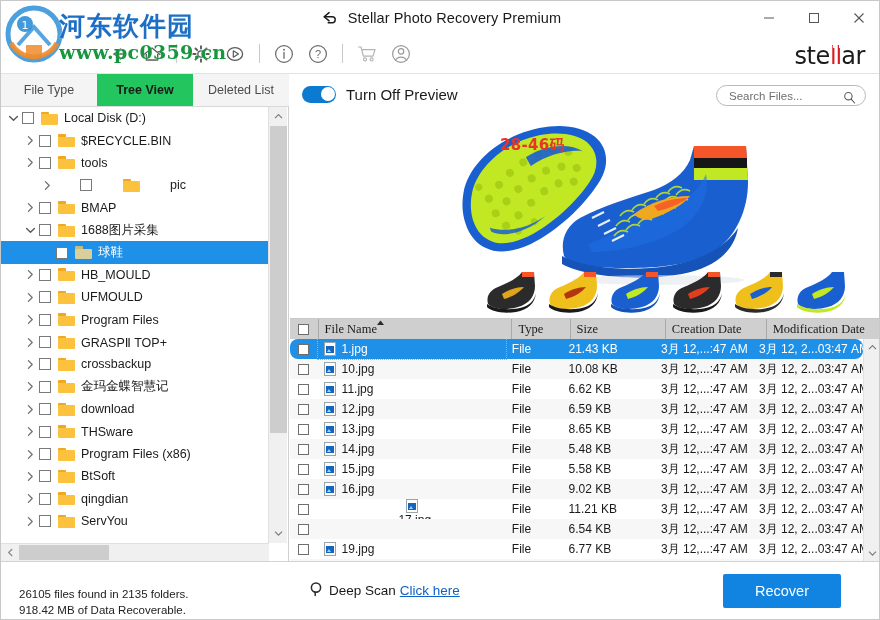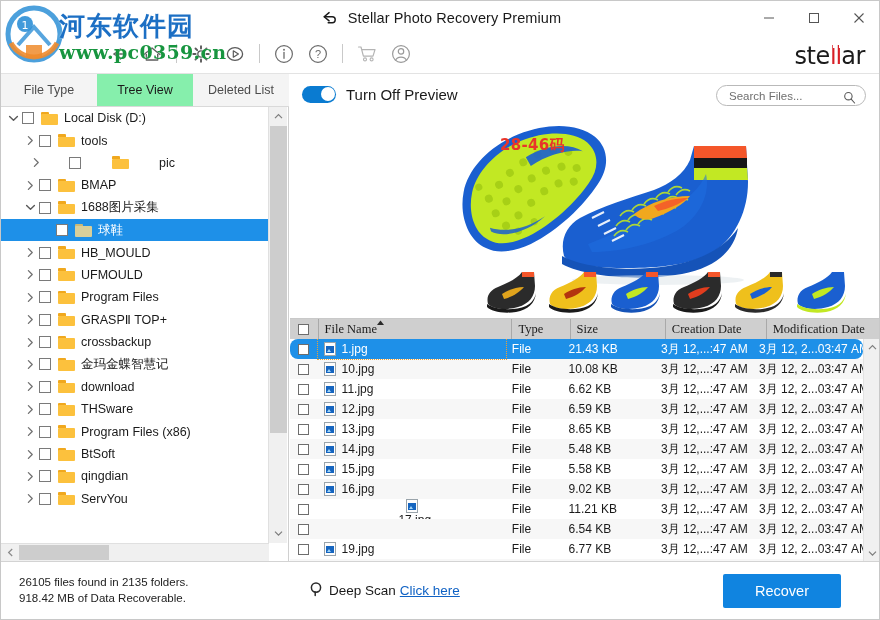--- a/index.html
+++ b/index.html
@@ -87,21 +87,21 @@
   
   .tabs {
     position: absolute; left: 0; top: 73px; width: 288px; height: 33px;
     display: flex; align-items: stretch; background: #f4f4f4;
     border-bottom: 1px solid #d9d9d9;
   }
   .tab {
     flex: 1; display: flex; align-items: center; justify-content: center;
     font-size: 12.5px; color: #4c4c4c; cursor: pointer; background: #f4f4f4;
   }
-  .tab.active { background: #86efac; color: #1a1a1a; font-weight: normal; }
+  .tab.active { background: #22c55e; color: #1a1a1a; font-weight: bold; }
 
   
   .tree-panel {
     position: absolute; left: 0; top: 106px; width: 288px; height: 454px;
     background: #ffffff; border-right: 1px solid #d0d0d0;
     overflow: hidden;
   }
   .tree-scroll {
     position: absolute; left: 0; top: 0; width: 268px; height: 436px;
     overflow: hidden;
@@ -255,21 +255,21 @@
     background: #f0f0f0; border-left: 1px solid #e2e2e2;
   }
   .fl-vsb .vsb-btn { width: 17px; height: 17px; }
 
   
   .statusbar {
     position: absolute; left: 0; bottom: 0; width: 878px; height: 58px;
     background: #ffffff; border-top: 1px solid #d3d3d3;
   }
   .stat-text {
-    position: absolute; left: 18px; top: 12px;
+    position: absolute; left: 18px; top: 24px;
     font-size: 11.5px; color: #222; line-height: 16px;
   }
   .deepscan {
     position: absolute; left: 308px; top: 19px;
     display: flex; align-items: center; gap: 4px; font-size: 13.5px; color: #1a1a1a;
   }
   .deepscan .link { color: #1062c4; text-decoration: underline; cursor: pointer; }
   .recover {
     position: absolute; right: 38px; top: 12px;
     width: 118px; height: 34px; background: #1084e0; color: #ffffff;
@@ -413,23 +413,33 @@
           <span class="tlabel">Local Disk (D:)</span>
         </div>
         <div class="tree-row" style="padding-left: 21px;">
           <span class="chev">
             <svg width="9" height="11" viewBox="0 0 9 11">
               <path d="M2.4 1.6 L6.2 5.5 L2.4 9.4" fill="none" stroke="#707070" stroke-width="1.3" stroke-linecap="round" stroke-linejoin="round"></path>
             </svg>
           </span>
           <span class="cbx"></span>
           <span class="fold"></span>
+          <span class="tlabel">$RECYCLE.BIN</span>
+        </div>
+        <div class="tree-row" style="padding-left: 21px;">
+          <span class="chev">
+            <svg width="9" height="11" viewBox="0 0 9 11">
+              <path d="M2.4 1.6 L6.2 5.5 L2.4 9.4" fill="none" stroke="#707070" stroke-width="1.3" stroke-linecap="round" stroke-linejoin="round"></path>
+            </svg>
+          </span>
+          <span class="cbx"></span>
+          <span class="fold"></span>
           <span class="tlabel">tools</span>
         </div>
-        <div class="tree-row" style="padding-left: 27px; gap: 24px;">
+        <div class="tree-row" style="padding-left: 38px; gap: 24px;">
           <span class="chev">
             <svg width="9" height="11" viewBox="0 0 9 11">
               <path d="M2.4 1.6 L6.2 5.5 L2.4 9.4" fill="none" stroke="#707070" stroke-width="1.3" stroke-linecap="round" stroke-linejoin="round"></path>
             </svg>
           </span>
           <span class="cbx"></span>
           <span class="fold"></span>
           <span class="tlabel">pic</span>
         </div>
         <div class="tree-row" style="padding-left: 21px;">

